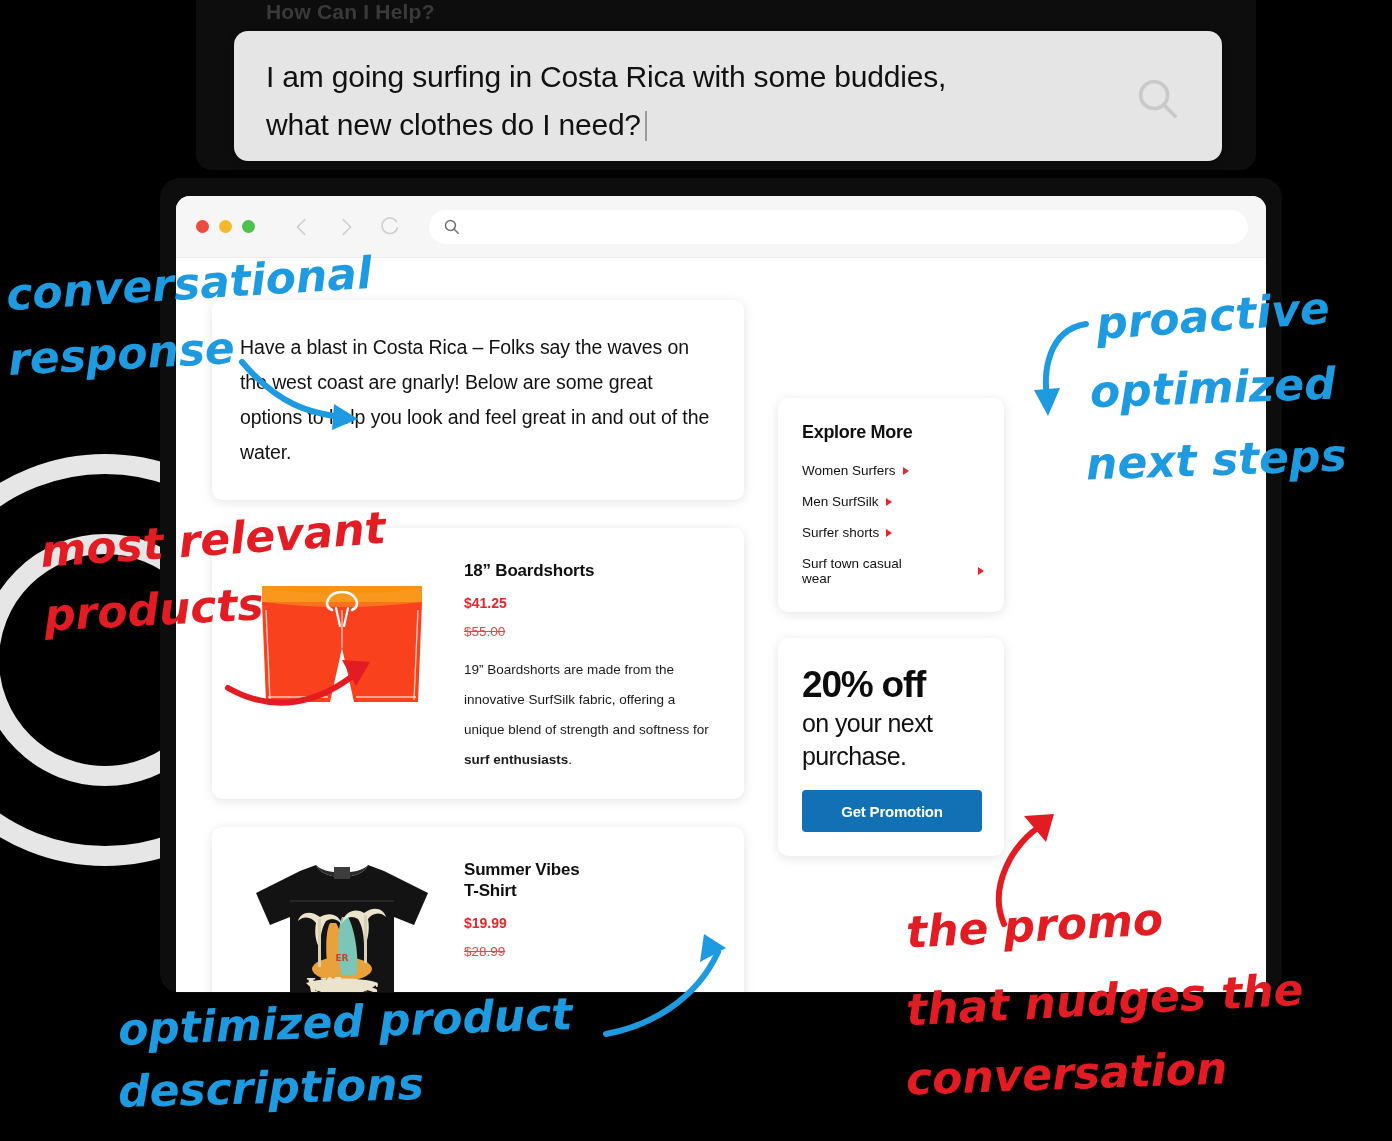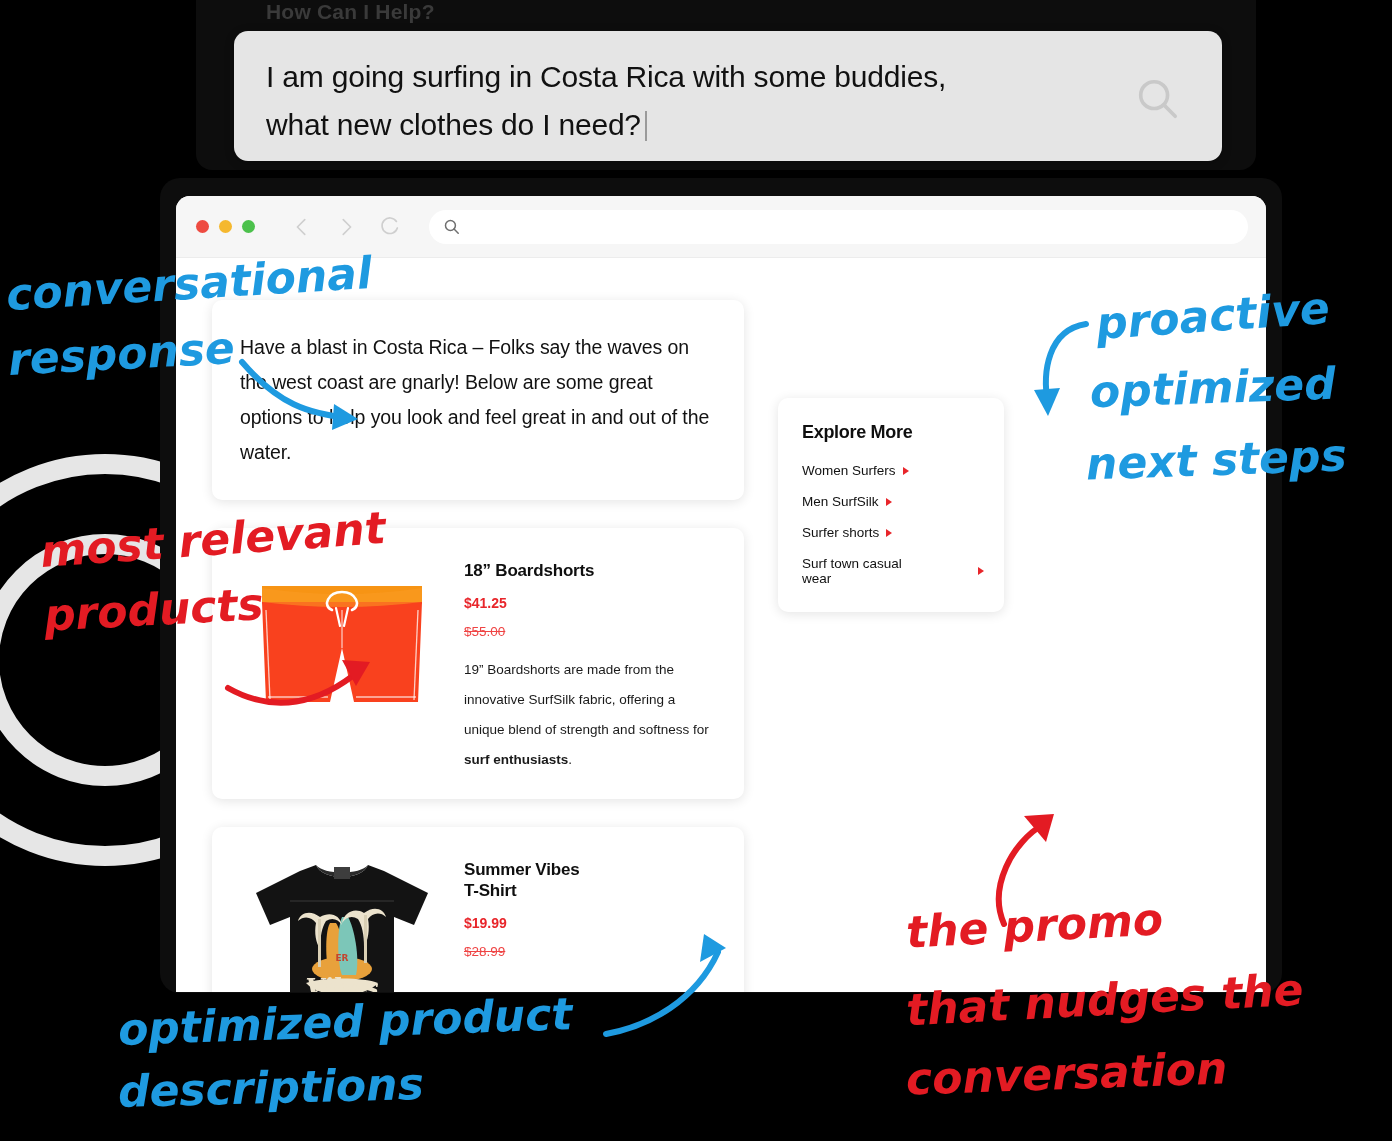--- a/index.html
+++ b/index.html
@@ -331,20 +331,26 @@
         <div class="explore-link">
           <span>Surfer shorts</span>
           <span class="tri"></span>
         </div>
         <div class="explore-link">
           <span>Surf town casual wear</span>
           <span class="tri"></span>
         </div>
       </div>
 
+      <div class="card promo-card">
+        <div class="promo-big">20% off</div>
+        <div class="promo-sub">on your next</div>
+        <div class="promo-sub">purchase.</div>
+        <button class="promo-btn">Get Promotion</button>
+      </div>
 
     </div>
   </div>
 </div>
 
 <div class="annotations">
 
   <div class="hand blue" style="left:6px; top:262px; font-size:44px; transform:rotate(-3.5deg);">conversational</div>
   <div class="hand blue" style="left:8px; top:332px; font-size:44px; transform:rotate(-3deg);">response</div>
   <svg style="position:absolute; left:238px; top:352px; width:130px; height:80px;" viewBox="0 0 130 80">

